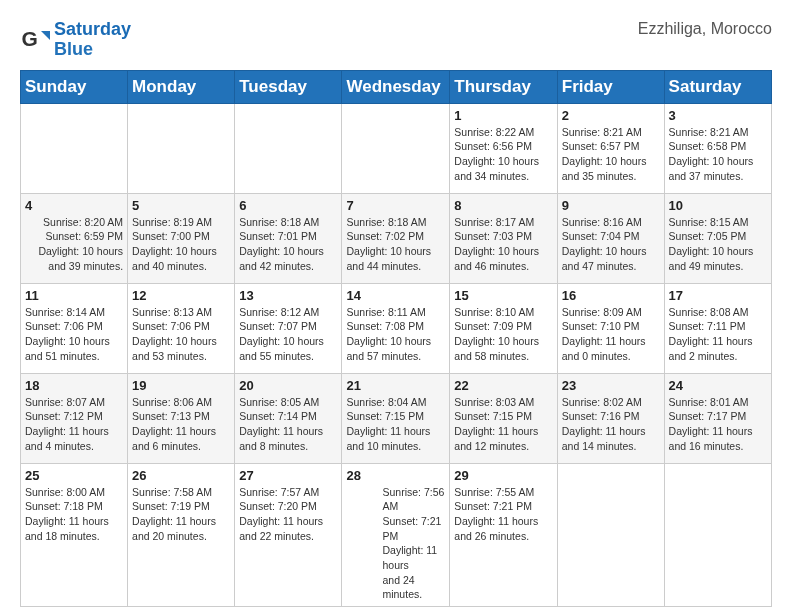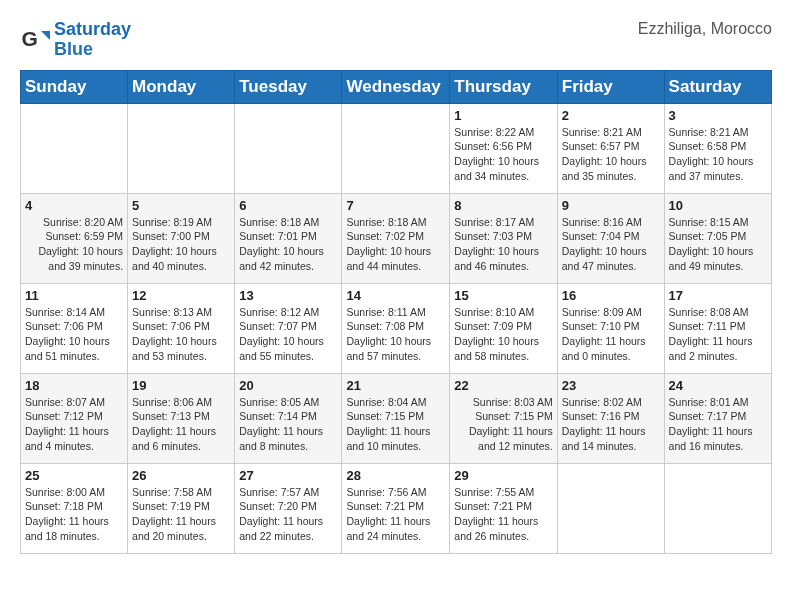--- a/index.html
+++ b/index.html
@@ -269,21 +269,21 @@
         </td>
         <td>
           <div class="day-number">21</div>
           <div class="day-info" style="white-space: pre-line;">Sunrise: 8:04 AM
 Sunset: 7:15 PM
 Daylight: 11 hours
 and 10 minutes.</div>
         </td>
         <td>
           <div class="day-number">22</div>
-          <div class="day-info" style="white-space: pre-line; text-align: right;">Sunrise: 8:03 AM
+          <div class="day-info" style="white-space: pre-line;">Sunrise: 8:03 AM
 Sunset: 7:15 PM
 Daylight: 11 hours
 and 12 minutes.</div>
         </td>
         <td>
           <div class="day-number">23</div>
           <div class="day-info" style="white-space: pre-line;">Sunrise: 8:02 AM
 Sunset: 7:16 PM
 Daylight: 11 hours
 and 14 minutes.</div>
@@ -313,21 +313,21 @@
         </td>
         <td>
           <div class="day-number">27</div>
           <div class="day-info" style="white-space: pre-line;">Sunrise: 7:57 AM
 Sunset: 7:20 PM
 Daylight: 11 hours
 and 22 minutes.</div>
         </td>
         <td>
           <div class="day-number">28</div>
-          <div class="day-info" style="white-space: pre-line;">Sunrise: 7:56 AM
+          <div class="day-info" style="white-space: pre-line; margin-left: 36px;">Sunrise: 7:56 AM
 Sunset: 7:21 PM
 Daylight: 11 hours
 and 24 minutes.</div>
         </td>
         <td>
           <div class="day-number">29</div>
           <div class="day-info" style="white-space: pre-line;">Sunrise: 7:55 AM
 Sunset: 7:21 PM
 Daylight: 11 hours
 and 26 minutes.</div>

